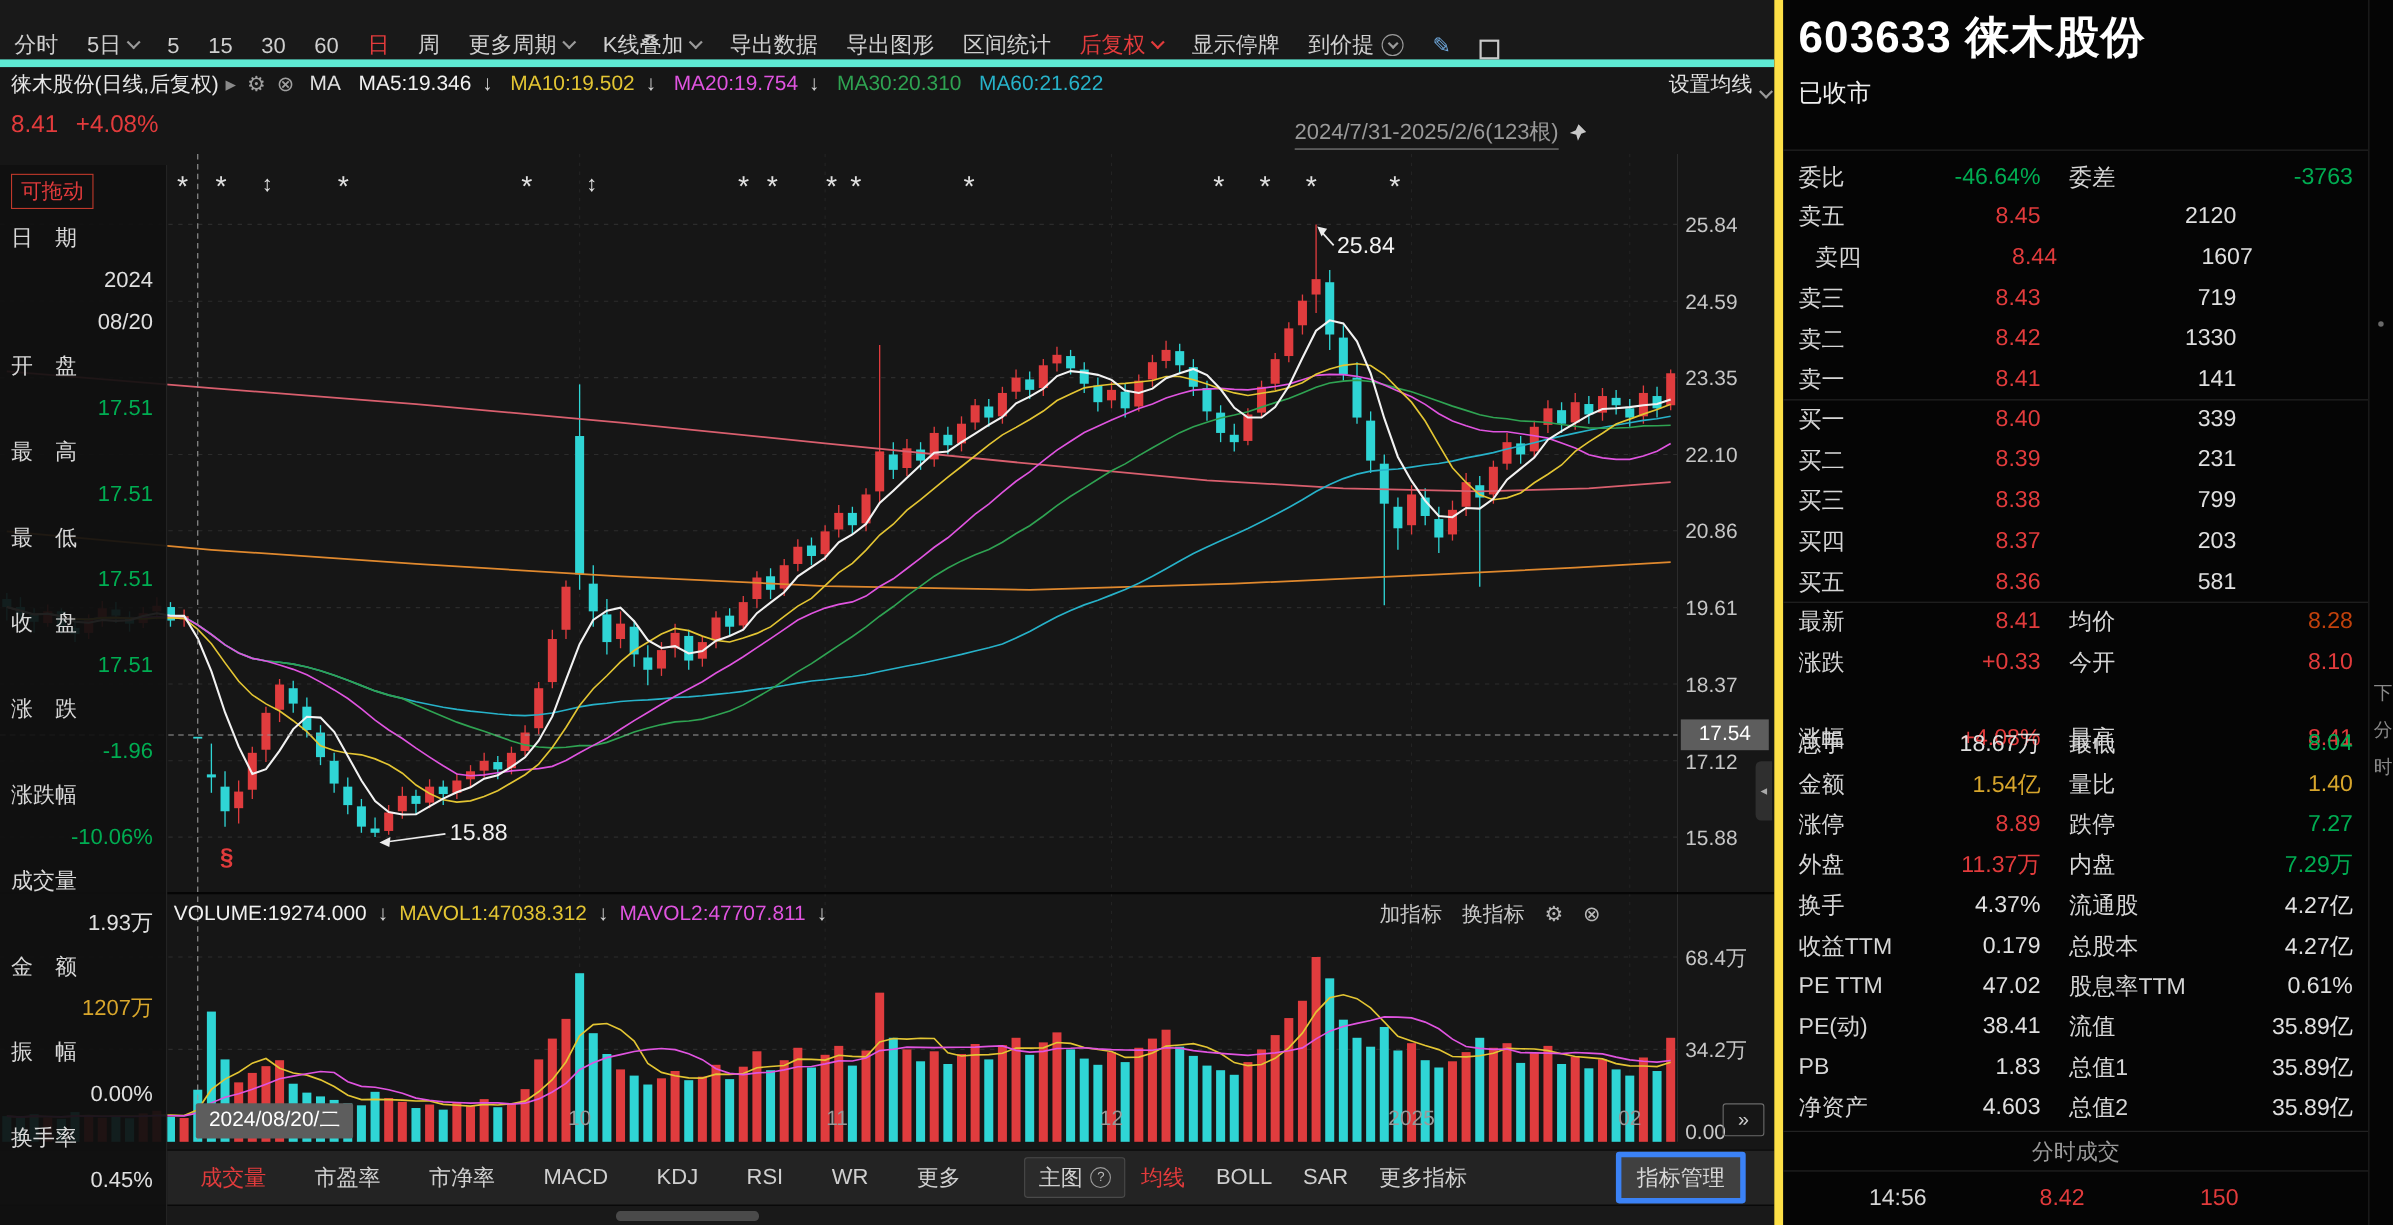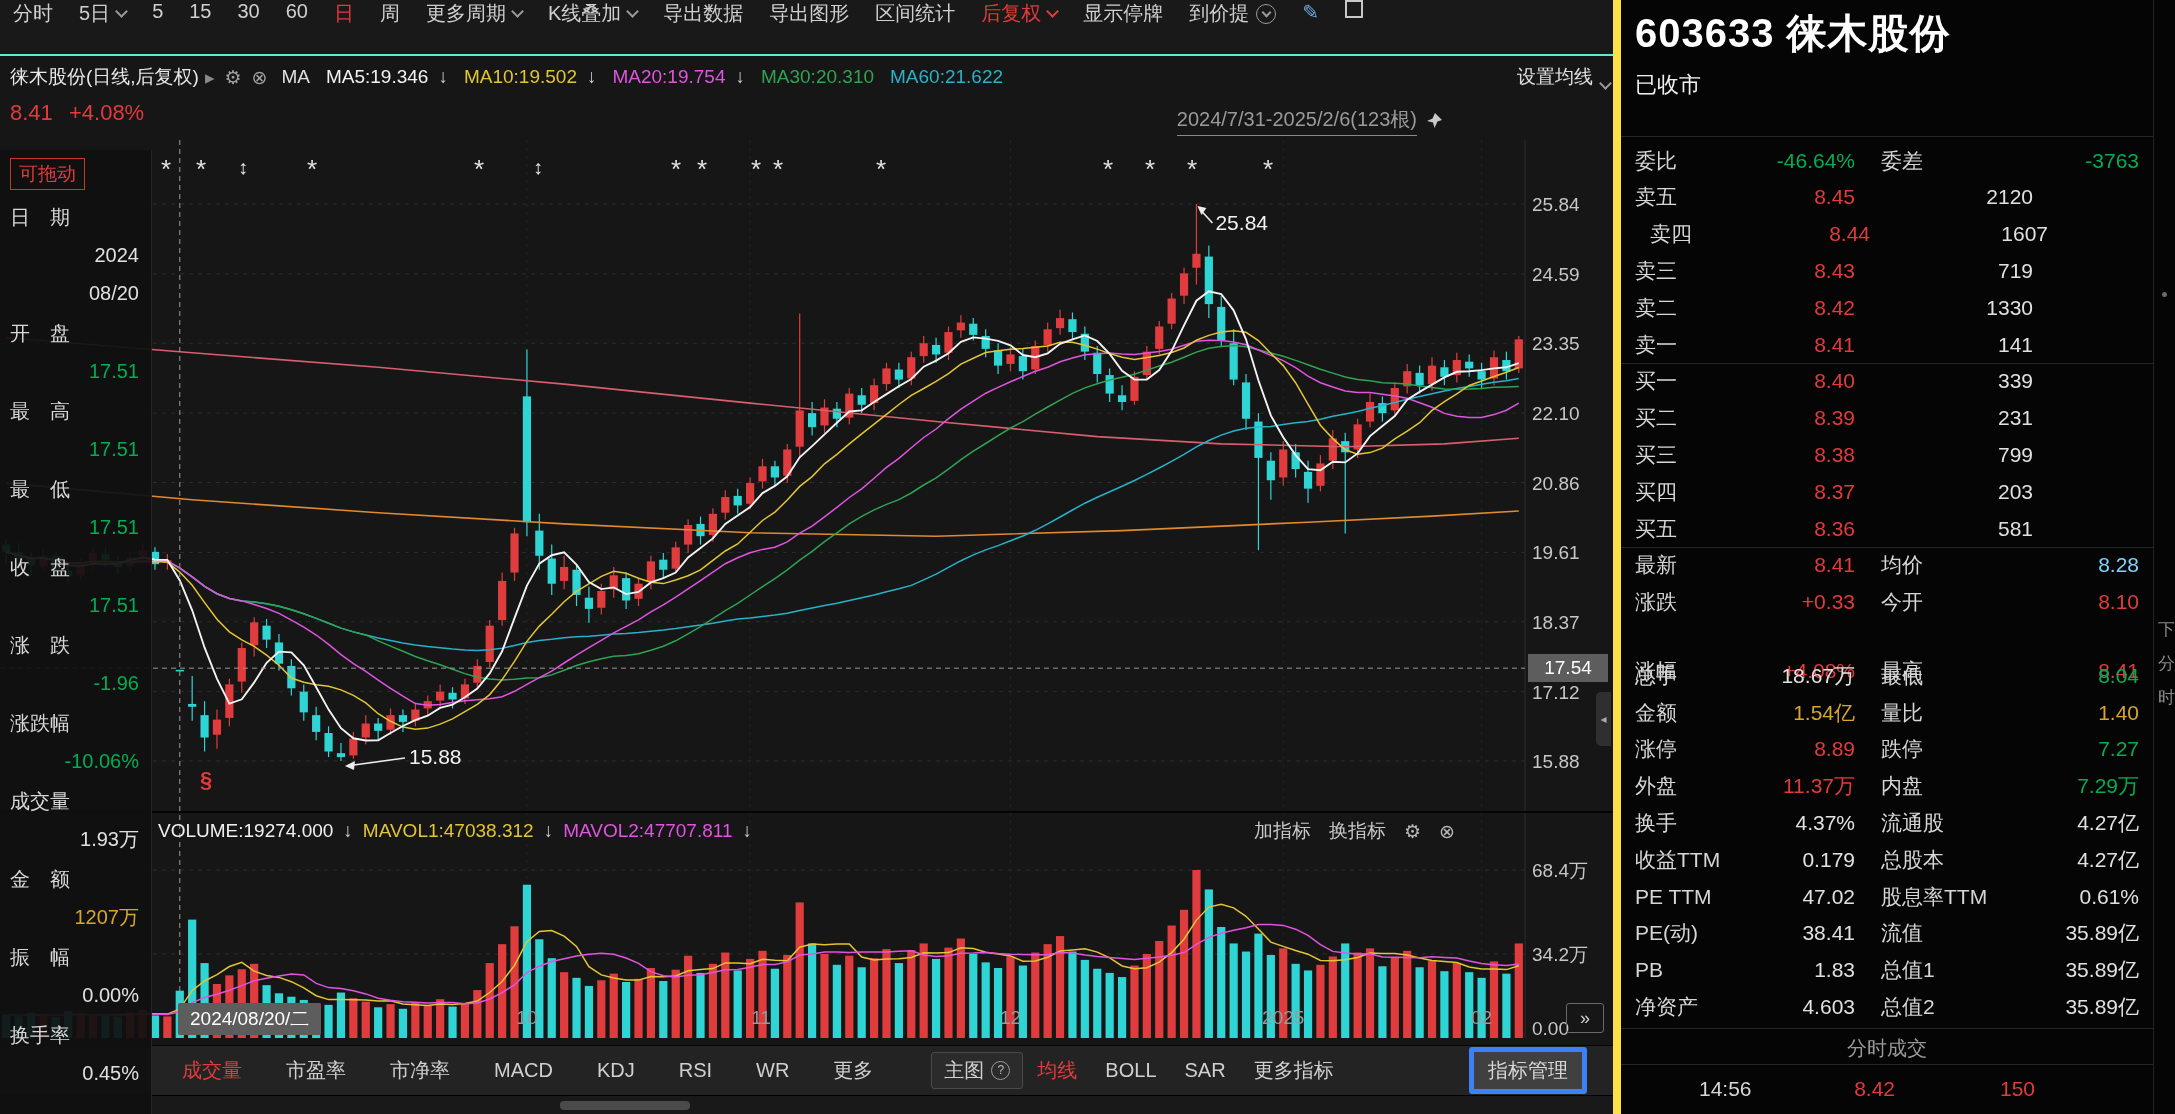--- a/index.html
+++ b/index.html
@@ -2,21 +2,21 @@
 <html><head>
 <meta charset="utf-8">
 <style>
   html,body{margin:0;padding:0;background:#000;}
   body{font-family:"Liberation Sans","DejaVu Sans",sans-serif;}
   #stage{position:relative;width:2175px;height:1114px;overflow:hidden;background:#161616;}
   svg{font-family:"Liberation Sans","DejaVu Sans",sans-serif;}
 
   
   #toolbar{position:absolute;left:0;top:0;width:1613px;height:54px;background:#191919;
-    border-bottom:2px solid #5eead4;display:flex;align-items:flex-start;color:#cfcfcf;font-size:20px;z-index:8;}
+    border-bottom:7px solid #5eead4;display:flex;align-items:flex-end;color:#cfcfcf;font-size:20px;z-index:8;}
   .tb-item{padding:0 13px;white-space:nowrap;display:flex;align-items:center;gap:7px;cursor:default;}
   .red{color:#e23b3c !important;}
   .caret{display:inline-block;width:7px;height:7px;border:solid #9a9a9a;border-width:0 2px 2px 0;
     transform:rotate(45deg);position:relative;top:-2px;}
   .caret.red-c{border-color:#e23b3c;}
   .circ-caret{display:inline-flex;width:18px;height:18px;border:1px solid #9a9a9a;border-radius:50%;
     align-items:center;justify-content:center;}
   .circ-caret .caret{width:5px;height:5px;top:-1px;}
   .pencil{color:#6fa8dc;font-size:20px;}
   .expand-ic{display:inline-block;width:14px;height:14px;border:2px solid #c8c8c8;}
@@ -803,21 +803,21 @@
         <div class="rp-row" style="top: 510px;">
           <span class="ob-label">买五</span>
           <span class="ob-price" style="color: rgb(226, 59, 60);">8.36</span>
           <span class="ob-vol">581</span>
         </div>
         <div class="rp-div" style="top: 546.8px;"></div>
         <div class="rp-row" style="top: 546.8px;">
           <span class="p-l1">最新</span>
           <span class="p-v1" style="color: rgb(226, 59, 60);">8.41</span>
           <span class="p-l2">均价</span>
-          <span class="p-v2" style="color: #7dd3fc;">8.28</span>
+          <span class="p-v2" style="color: #c2410c;">8.28</span>
         </div>
         <div class="rp-row" style="top: 583.6px;">
           <span class="p-l1">涨跌</span>
           <span class="p-v1" style="color: rgb(226, 59, 60);">+0.33</span>
           <span class="p-l2">今开</span>
           <span class="p-v2" style="color: rgb(226, 59, 60);">8.10</span>
         </div>
         <div class="rp-row" style="top: 652px;">
           <span class="p-l1">涨幅</span>
           <span class="p-v1" style="color: rgb(226, 59, 60);">+4.08%</span>

